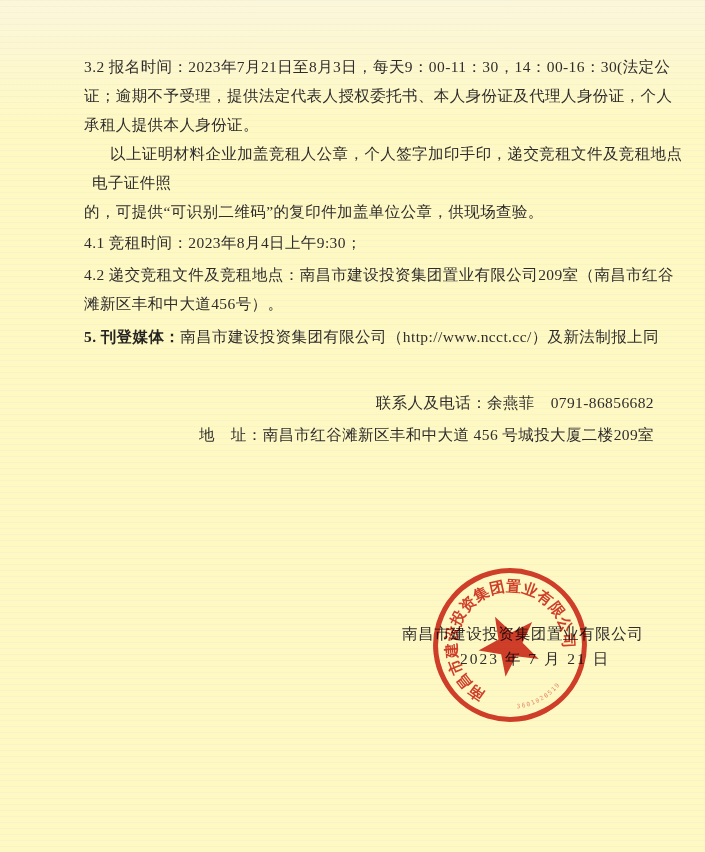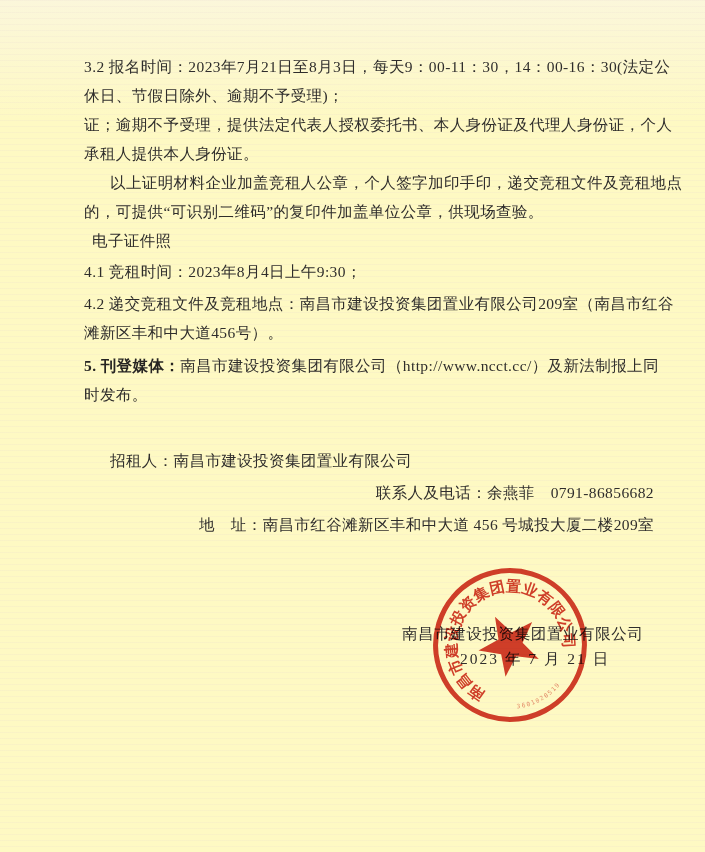--- a/index.html
+++ b/index.html
@@ -67,34 +67,31 @@
   }
 </style>
 </head>
 <body>
 
 <div class="page">
   <div class="texture"></div>
 
   <div class="doc">
     <p class="ln">3.2 报名时间：2023年7月21日至8月3日，每天9：00-11：30，14：00-16：30(法定公</p>
-    <p class="ln">休日、节假日除外、逾期不予受理)；</p>
     <p class="ln">证；逾期不予受理，提供法定代表人授权委托书、本人身份证及代理人身份证，个人</p>
     <p class="ln">承租人提供本人身份证。</p>
     <p class="ln indent2">以上证明材料企业加盖竞租人公章，个人签字加印手印，递交竞租文件及竞租地点</p>
+    <p class="ln indent05">电子证件照</p>
     <p class="ln">的，可提供“可识别二维码”的复印件加盖单位公章，供现场查验。</p>
-    <p class="ln indent05">电子证件照</p>
     <p class="ln gap2">4.1 竞租时间：2023年8月4日上午9:30；</p>
     <p class="ln gap3">4.2 递交竞租文件及竞租地点：南昌市建设投资集团置业有限公司209室（南昌市红谷</p>
     <p class="ln">滩新区丰和中大道456号）。</p>
     <p class="ln gap4"><span class="bold">5. 刊登媒体：</span><span>南昌市建设投资集团有限公司（http://www.ncct.cc/）及新法制报上同</span></p>
-    <p class="ln">时发布。</p>
 
     <div class="contact">
-      <p class="ln">招租人：南昌市建设投资集团置业有限公司</p>
       <p class="ln gap3">联系人及电话：余燕菲　0791-86856682</p>
       <p class="ln gap3">地　址：南昌市红谷滩新区丰和中大道 456 号城投大厦二楼209室</p>
     </div>
   </div>
 
   <div class="sig-company">南昌市建设投资集团置业有限公司</div>
   <div class="sig-date">2023 年 7 月 21 日</div>
 
   <div class="seal">
     <svg viewBox="0 0 170 170" width="160" height="160" aria-hidden="true">

